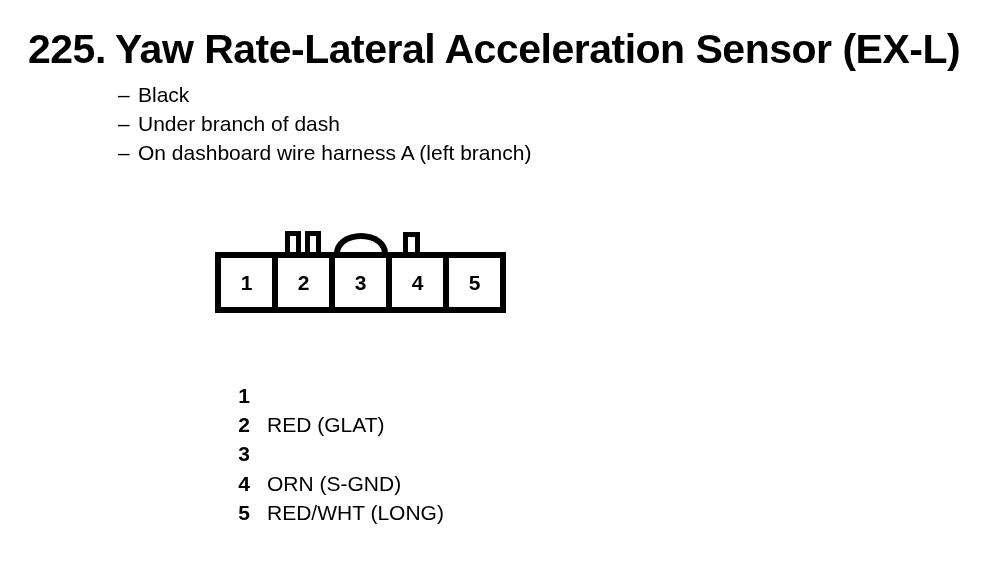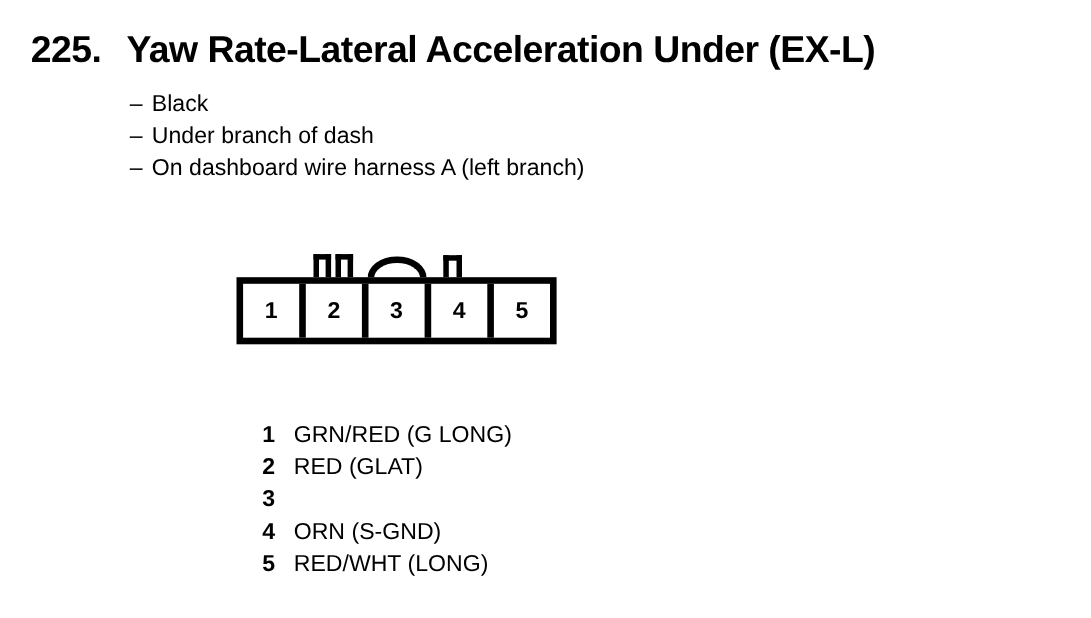--- a/index.html
+++ b/index.html
@@ -17,21 +17,21 @@
   }
 
   
   .heading {
     position: absolute;
     left: 28px;
     top: 27px;
     display: flex;
     align-items: baseline;
     font-weight: bold;
-    font-size: 34px;
+    font-size: 41px;
     line-height: 1.1;
     letter-spacing: -0.5px;
     white-space: nowrap;
   }
   .heading .item-number {
     width: 87px;
     flex: 0 0 auto;
   }
 
   
@@ -121,21 +121,21 @@
     text-align: right;
     margin-right: 17px;
     font-weight: bold;
   }
 </style>
 </head>
 <body>
 
 <div class="heading">
   <span class="item-number">225.</span>
-  <span class="title-text">Yaw Rate-Lateral Acceleration Under (EX-L)</span>
+  <span class="title-text">Yaw Rate-Lateral Acceleration Sensor (EX-L)</span>
 </div>
 
 <div class="details">
   <div class="detail-row">
     <span class="dash">–</span>
     <span>Black</span>
   </div>
   <div class="detail-row">
     <span class="dash">–</span>
     <span>Under branch of dash</span>
@@ -156,21 +156,20 @@
     <div class="cavity">2</div>
     <div class="cavity">3</div>
     <div class="cavity">4</div>
     <div class="cavity">5</div>
   </div>
 </div>
 
 <div class="pinout">
   <div class="pin-row">
     <span class="pin-num">1</span>
-    <span class="pin-wire">GRN/RED (G LONG)</span>
   </div>
   <div class="pin-row">
     <span class="pin-num">2</span>
     <span class="pin-wire">RED (GLAT)</span>
   </div>
   <div class="pin-row">
     <span class="pin-num">3</span>
   </div>
   <div class="pin-row">
     <span class="pin-num">4</span>

